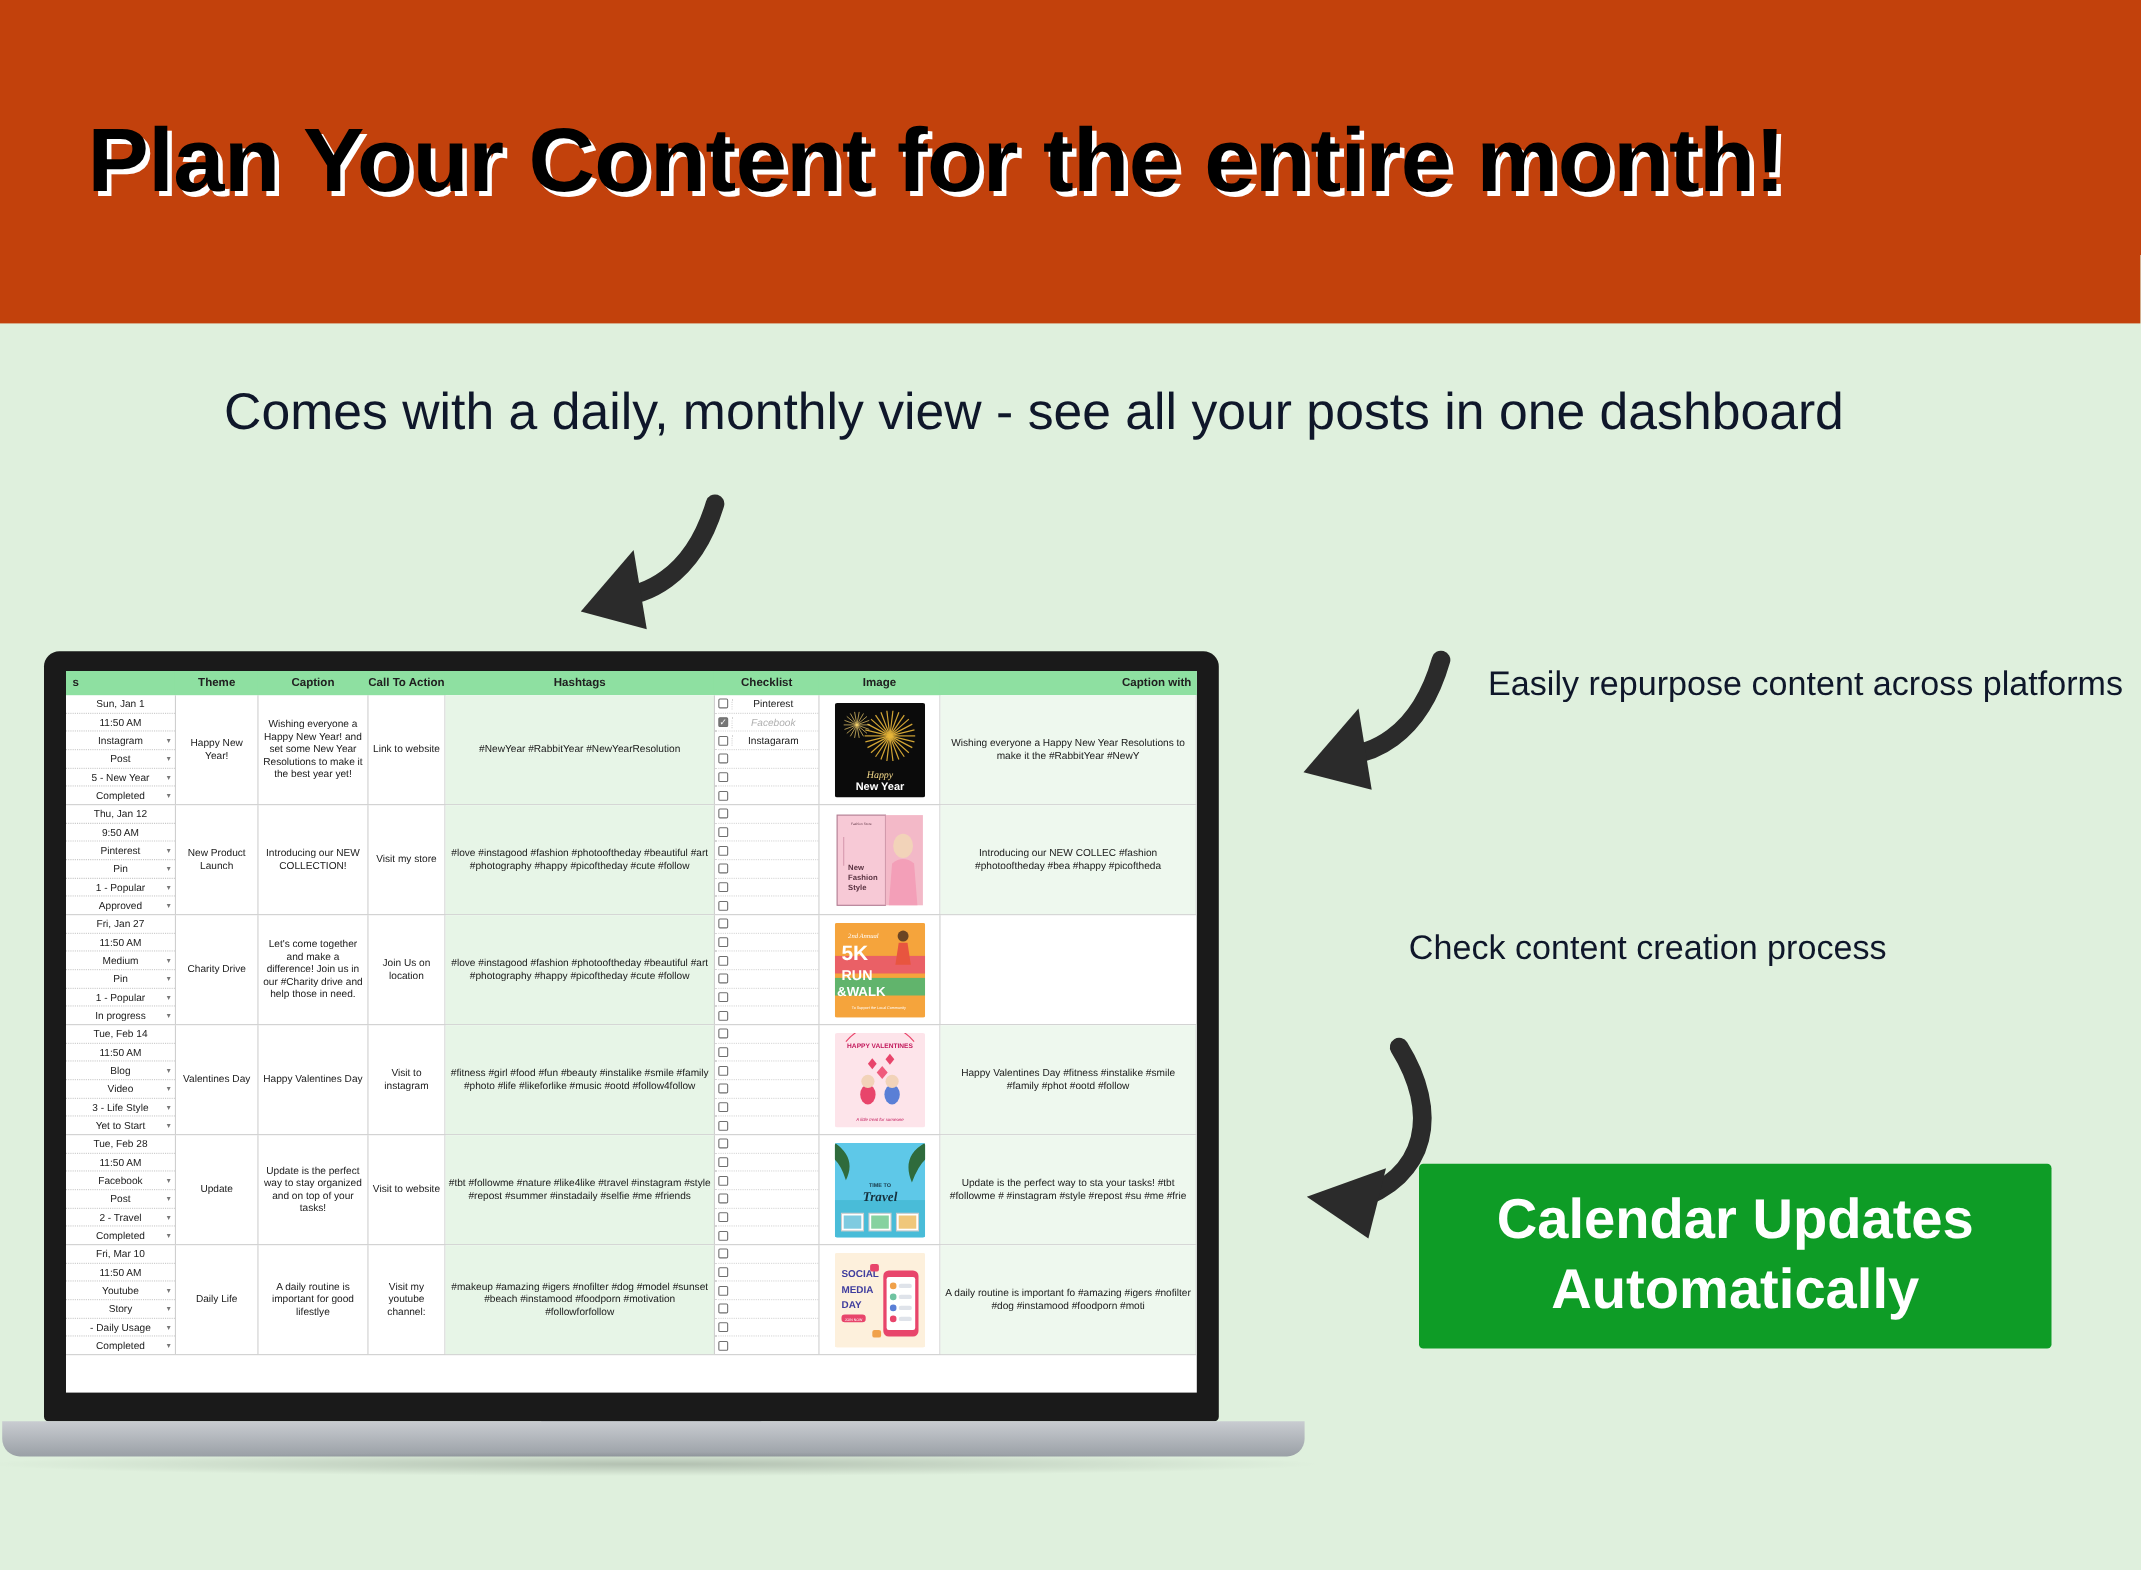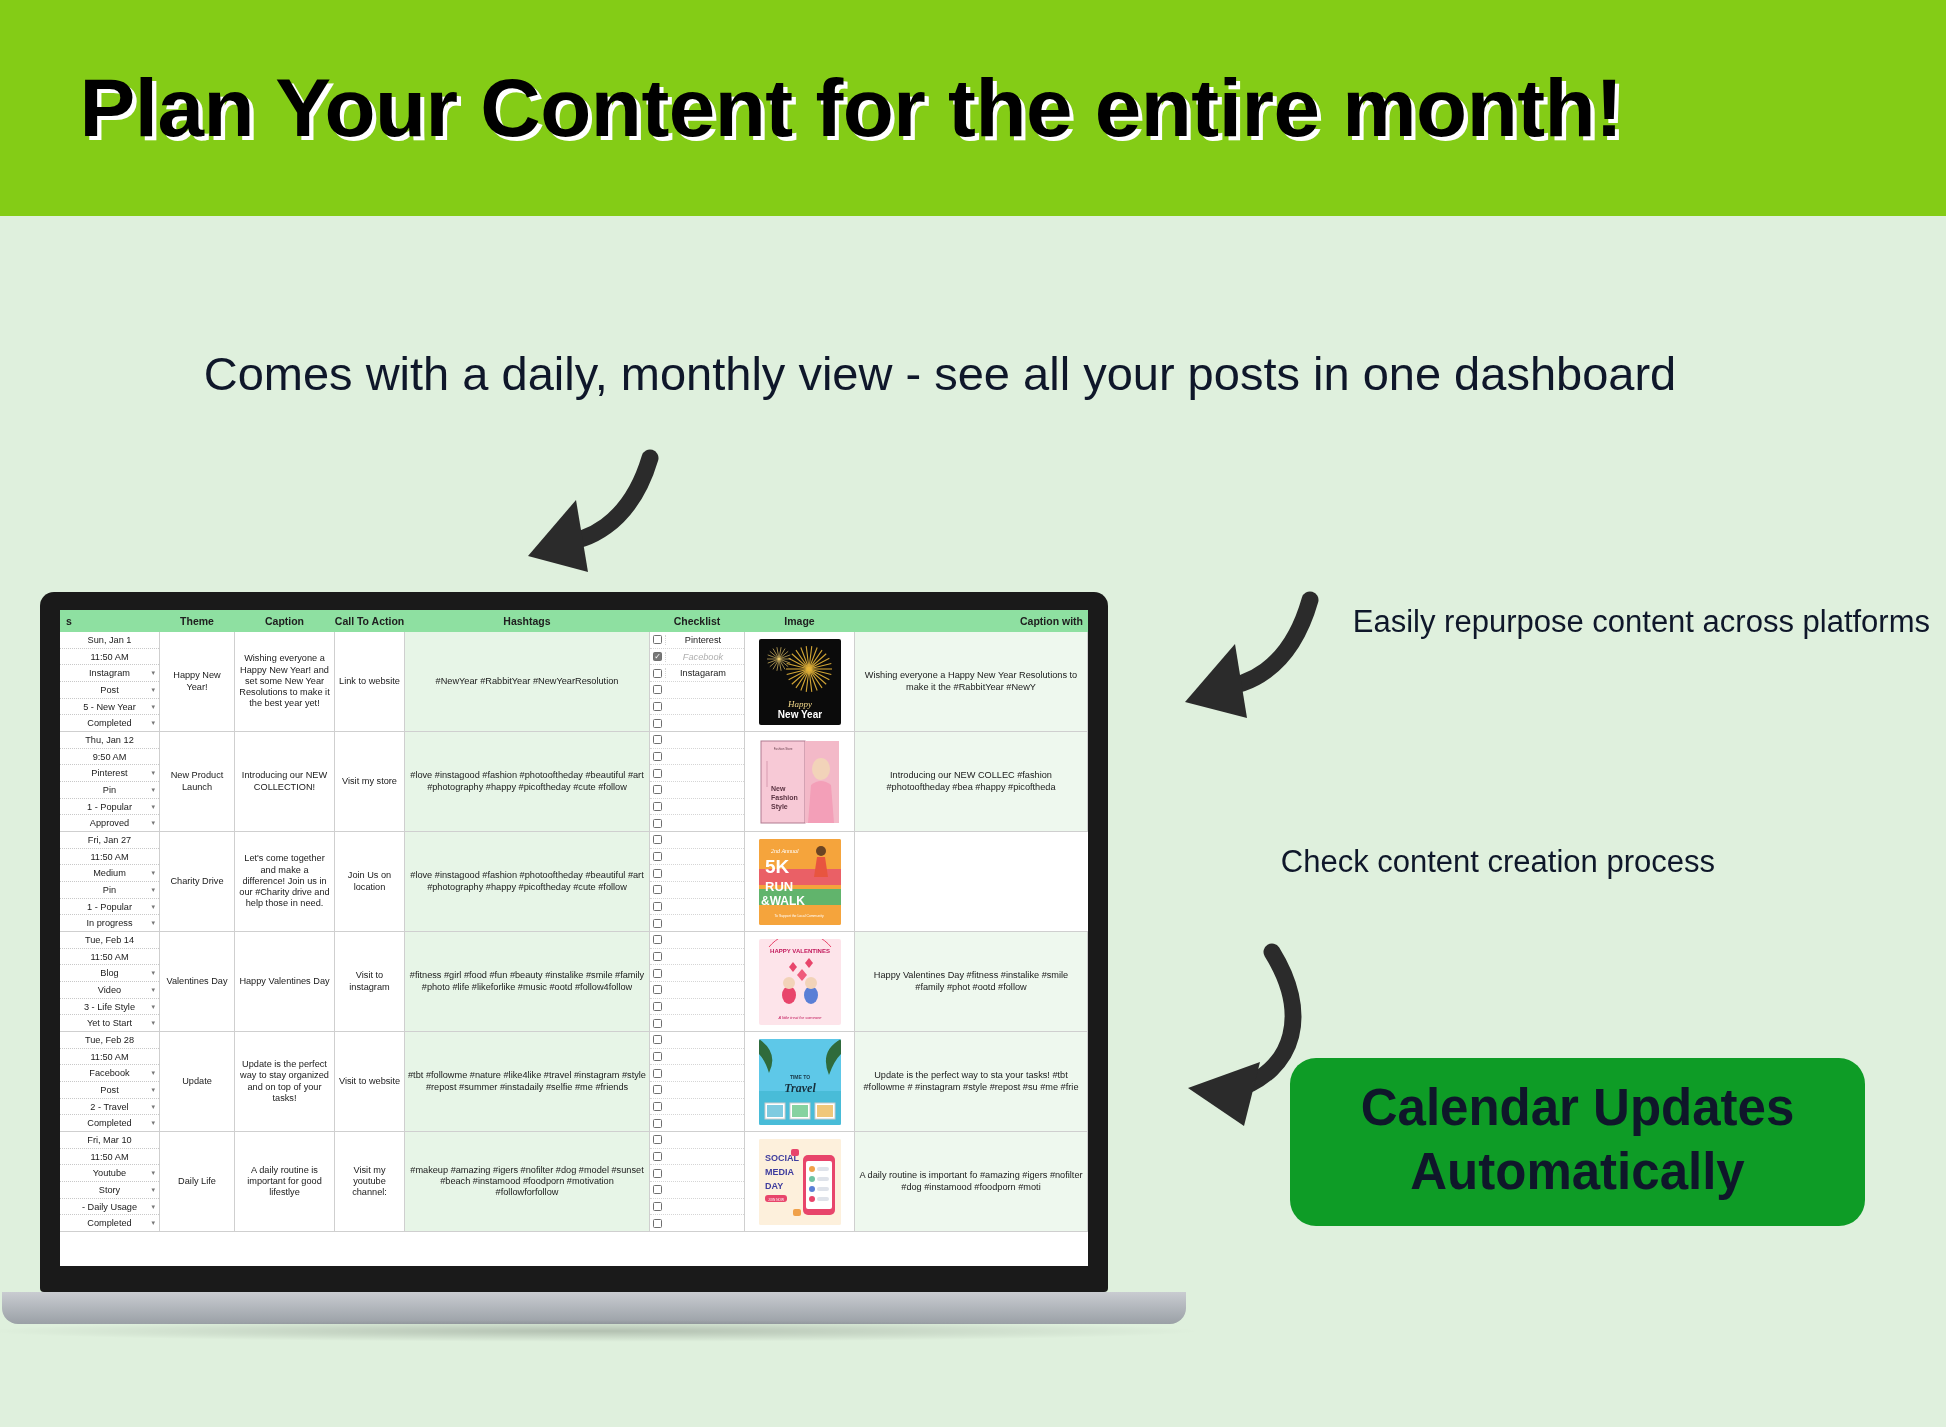--- a/index.html
+++ b/index.html
@@ -7,22 +7,22 @@
   body {
     font-family: "Liberation Sans", sans-serif;
     background: #dff0dd;
     position: relative;
     overflow: hidden;
   }
 
   
   .banner {
     position: absolute; left: 0; top: 0;
-    width: 1946px; height: 216px;
-    background: #84cc16;
+    width: 1946px; height: 294px;
+    background: #c2410c;
     display: flex; align-items: center;
   }
   .banner-title {
     font-family: "Liberation Sans", sans-serif;
     font-size: 82px;
     font-weight: 700;
     letter-spacing: -0.5px;
     color: #000;
     padding-left: 78px;
     text-shadow: 4px 4px 0 #ffffff;
@@ -187,24 +187,24 @@
     text-align: right;
   }
   .callout-1 { left: 1290px; top: 600px; width: 640px; }
   .callout-2 { left: 1115px; top: 840px; width: 600px; }
 
   .badge {
     position: absolute;
     left: 1290px; top: 1058px;
     width: 575px;
     background: #0e9c26;
-    border-radius: 26px;
+    border-radius: 4px;
     padding: 18px 26px 22px 26px;
     text-align: center;
-    color: #0f172a;
+    color: #ffffff;
     font-weight: 700;
     font-size: 51px;
     line-height: 1.25;
   }
 
   svg.arrow { position: absolute; overflow: visible; }
 </style>
 </head>
 <body>
 

